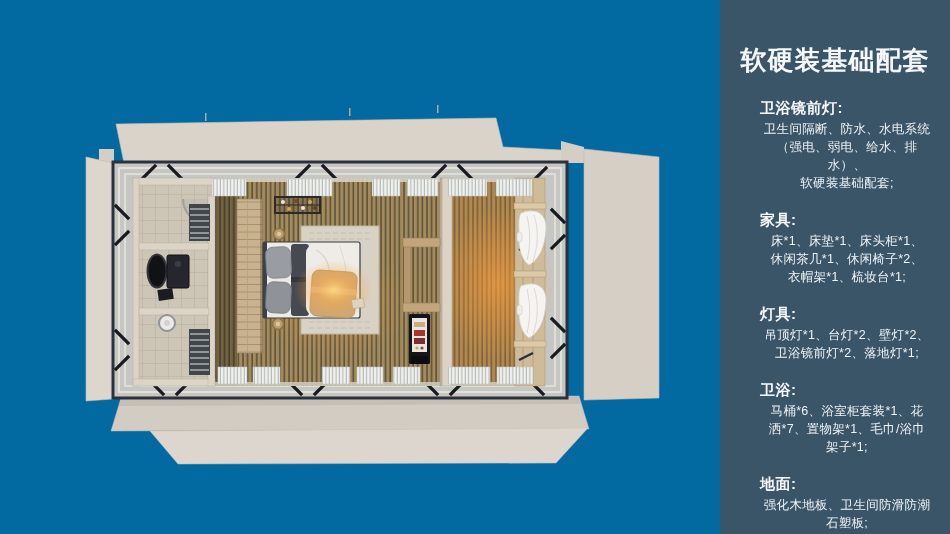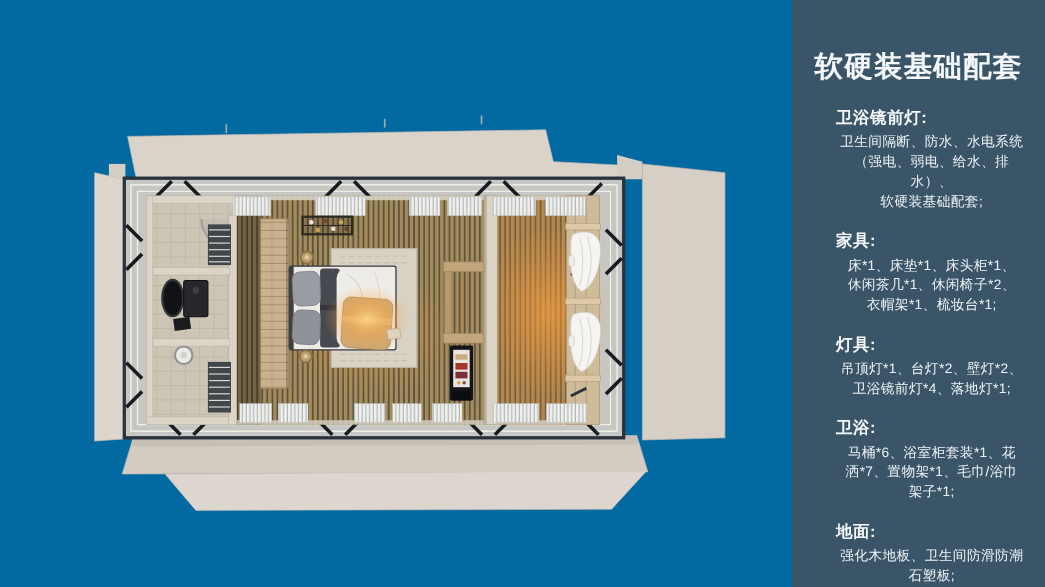--- a/index.html
+++ b/index.html
@@ -274,21 +274,21 @@
     <section class="spec-section">
       <h2 class="spec-heading">家具:</h2>
       <div class="spec-line">床*1、床垫*1、床头柜*1、</div>
       <div class="spec-line">休闲茶几*1、休闲椅子*2、</div>
       <div class="spec-line">衣帽架*1、梳妆台*1;</div>
     </section>
 
     <section class="spec-section">
       <h2 class="spec-heading">灯具:</h2>
       <div class="spec-line">吊顶灯*1、台灯*2、壁灯*2、</div>
-      <div class="spec-line">卫浴镜前灯*4、落地灯*1;</div>
+      <div class="spec-line">卫浴镜前灯*2、落地灯*1;</div>
     </section>
 
     <section class="spec-section">
       <h2 class="spec-heading">卫浴:</h2>
       <div class="spec-line">马桶*6、浴室柜套装*1、花</div>
       <div class="spec-line">洒*7、置物架*1、毛巾/浴巾</div>
       <div class="spec-line">架子*1;</div>
     </section>
 
     <section class="spec-section">

